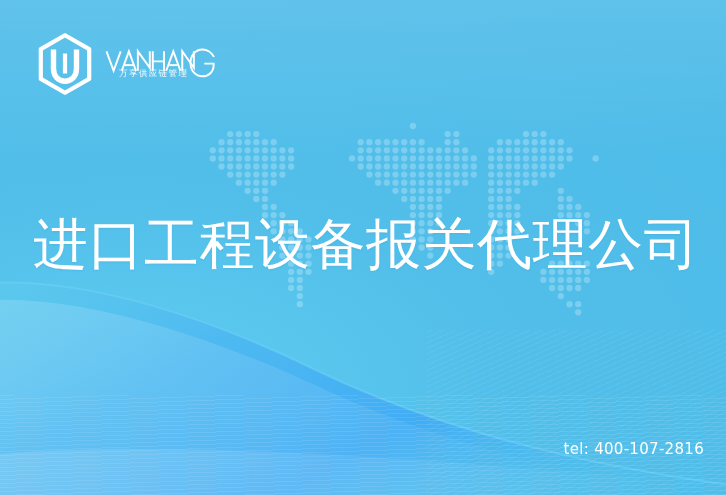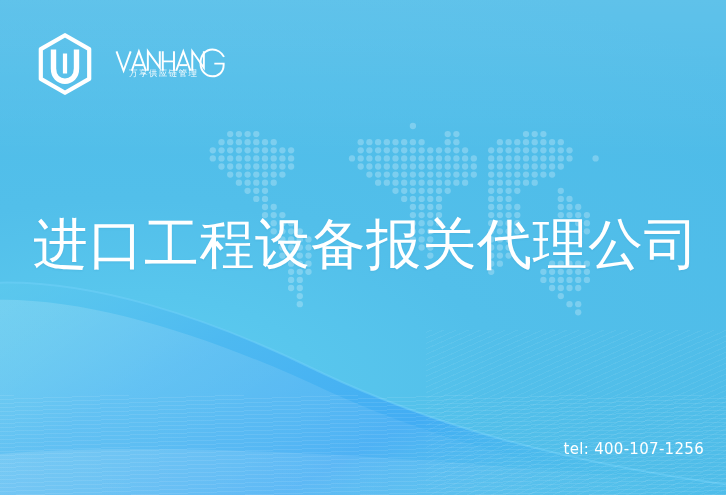--- a/index.html
+++ b/index.html
@@ -84,21 +84,21 @@
     pointer-events: none;
   }
 
   
   .logo {
     position: absolute;
     left: 36px;
     top: 33px;
     display: flex;
     align-items: center;
-    gap: 21px;
+    gap: 11px;
   }
   .logo-mark { width: 58px; height: 62px; display:block; }
   .logo-text-block {
     position: relative;
     display: flex;
     flex-direction: column;
     justify-content: center;
     height: 50px;
   }
   .logo-wordmark {
@@ -558,15 +558,15 @@
 
           <path d="M146 13.5 C143 7.5, 136.5 3.5, 130.5 3.5 C121 3.5, 114.5 11.5, 114.5 21.5 C114.5 31.5, 121 39.5, 130.5 39.5 C139 39.5, 145.5 33.5, 145.5 24.5 L145.5 22.5 L133 22.5"></path>
         </g>
       </svg>
       <div class="logo-sub">万享供应链管理</div>
     </div>
   </div>
 
   <div class="headline">进口工程设备报关代理公司</div>
 
-  <div class="phone">tel: 400-107-1256</div>
+  <div class="phone">tel: 400-107-2816</div>
 
 </div>
 
 </body></html>

